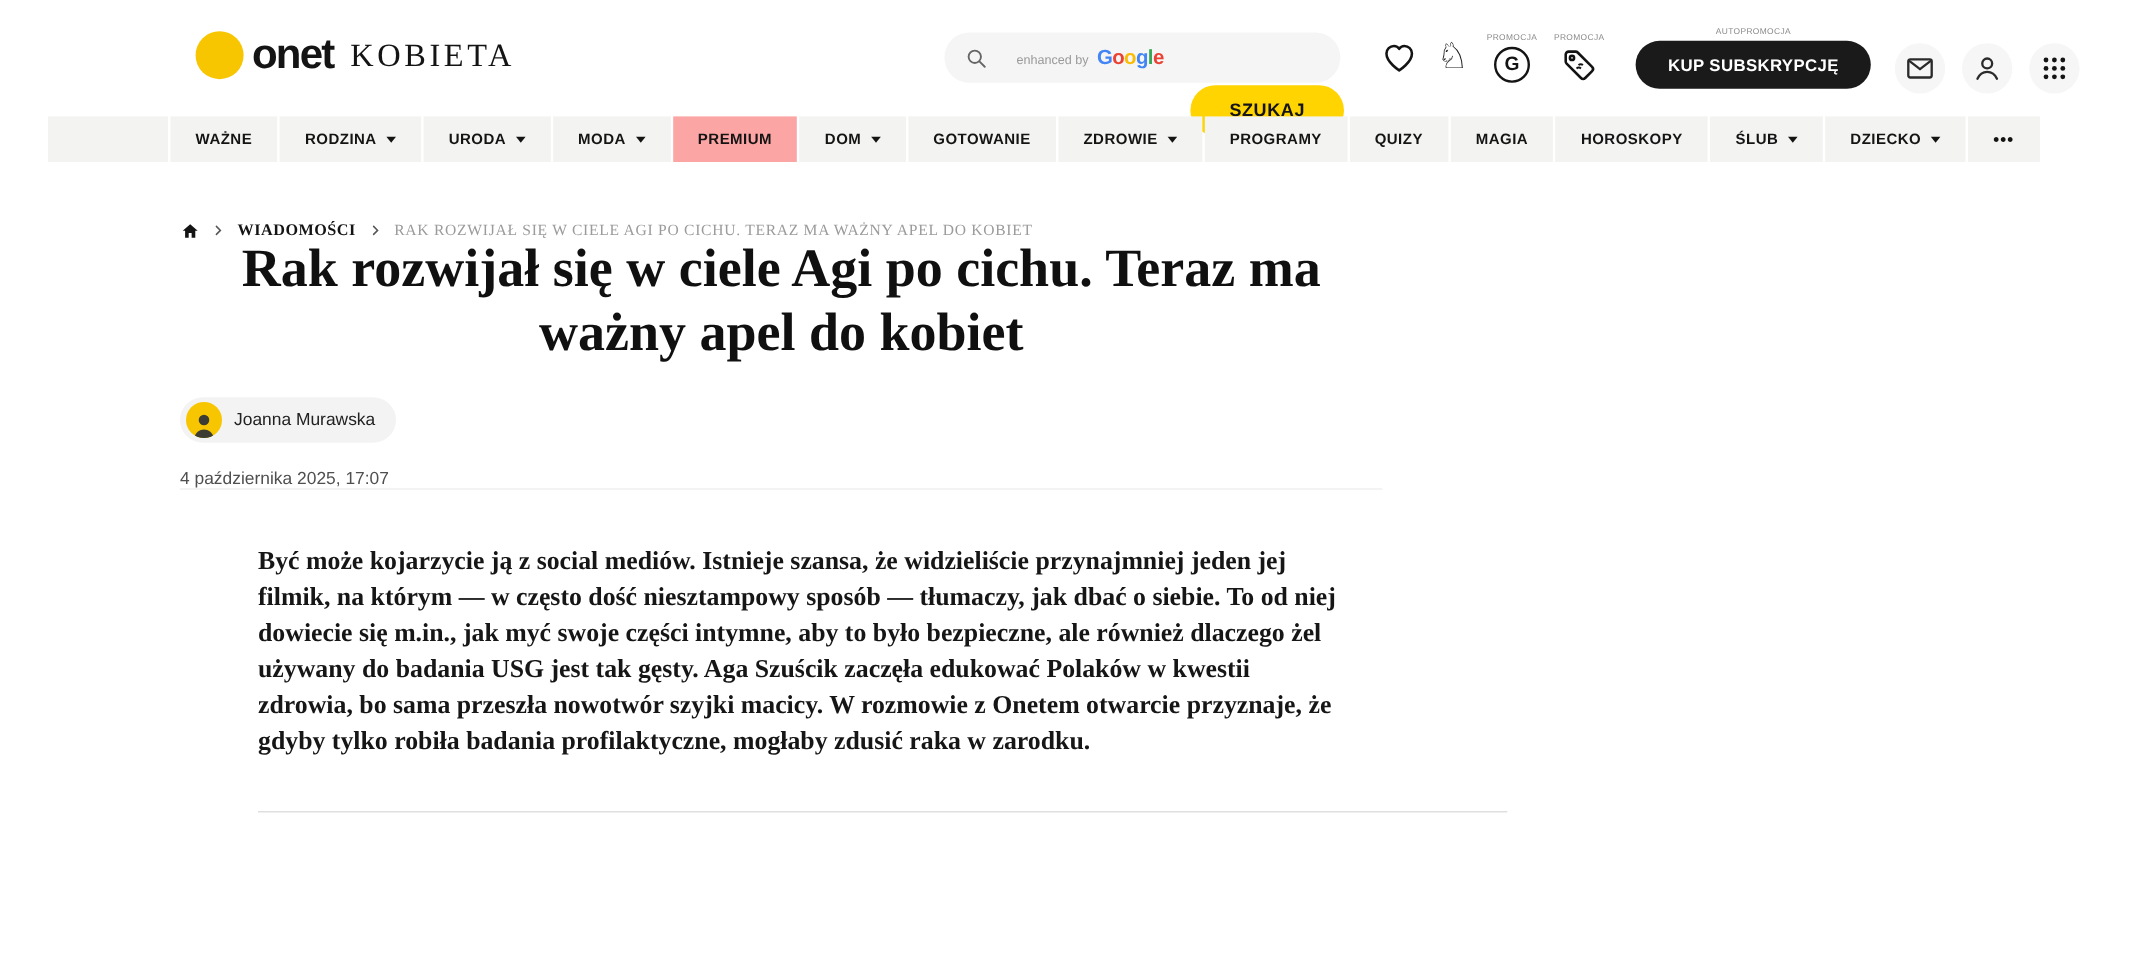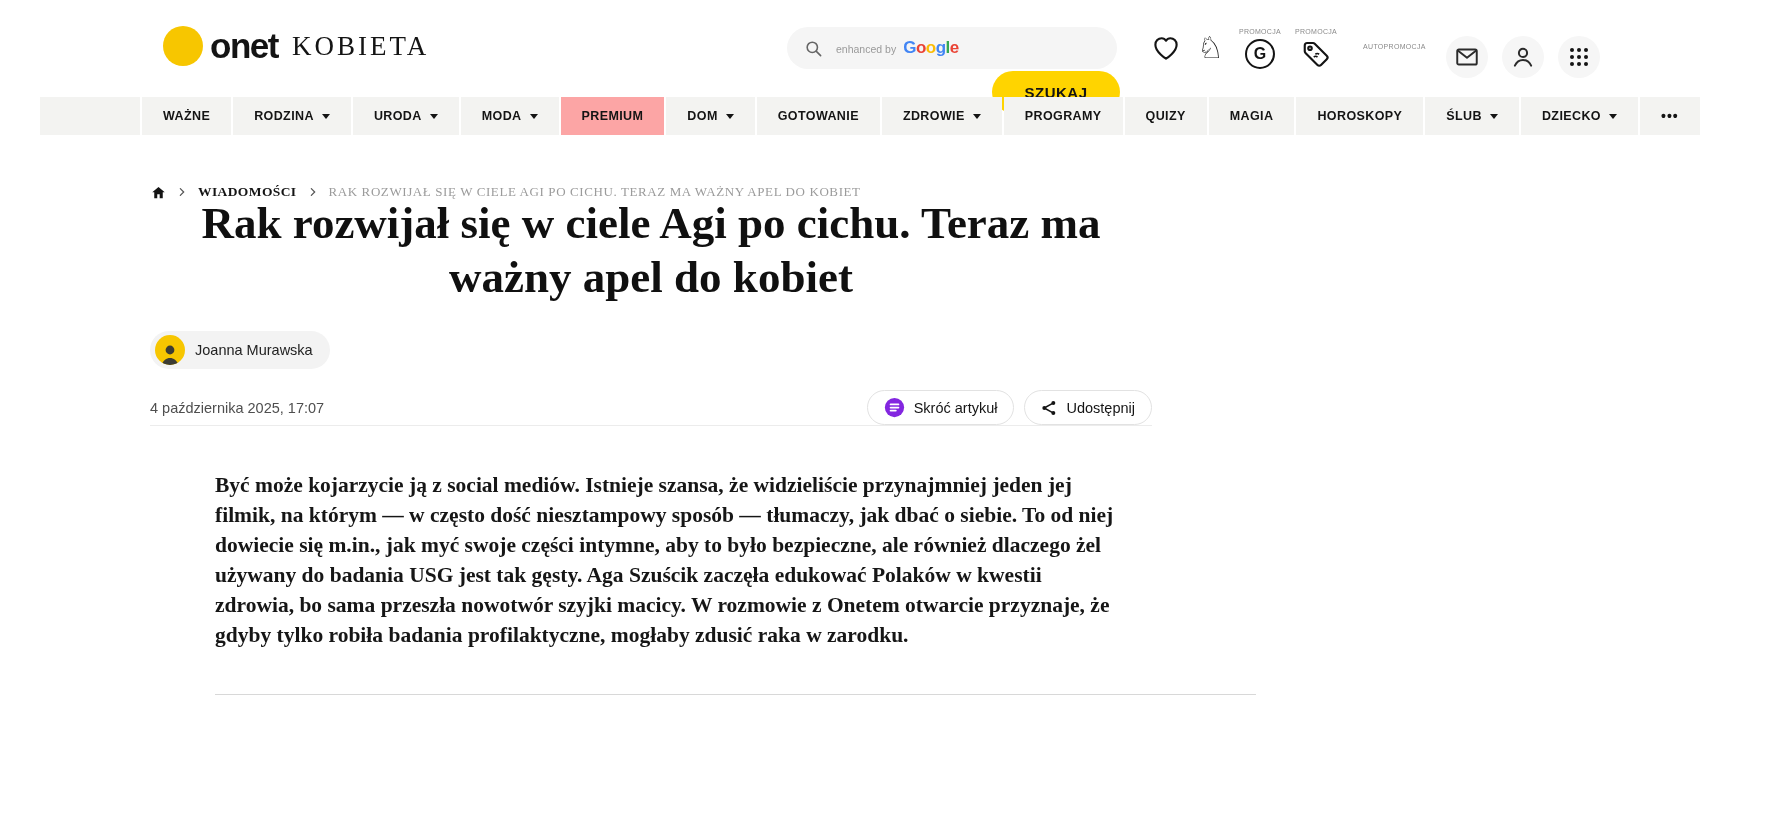--- a/index.html
+++ b/index.html
@@ -8,21 +8,21 @@
   .page { position:relative; width:1774px; height:815px; background:#fff; overflow:hidden; }
 
   
   .header { position:absolute; top:0; left:0; width:100%; height:97px; background:#fff; }
   .logo { position:absolute; left:163px; top:26px; display:flex; align-items:center; cursor:pointer; }
   .logo-circle { width:40px; height:40px; border-radius:50%; background:#f7c600; margin-right:7px; }
   .logo-onet { font-size:35px; font-weight:800; letter-spacing:-1.5px; color:#141414; }
   .logo-section { font-family:"Liberation Serif", serif; font-size:27px; letter-spacing:3px; margin-left:14px; color:#141414; }
 
   .search { position:absolute; left:787px; top:27px; width:330px; height:42px; background:#f5f5f5;
-            border-radius:21px; display:flex; align-items:center; padding-left:17px; cursor:text; }
+            border-radius:21px; display:flex; align-items:center; padding-left:17px; cursor:text;gap:11px; }
   .search svg { flex:0 0 auto; }
   .search-ph { display:flex; align-items:baseline; margin-left:13px; white-space:nowrap; }
   .ph-prefix { font-size:10.5px; color:#9a9a9a; margin-right:7px; }
   .g-letter { font-size:17px; font-weight:700; letter-spacing:-0.5px; }
   .g-blue { color:#4285F4; } .g-red { color:#EA4335; } .g-yellow { color:#FBBC05; } .g-green { color:#34A853; }
   .szukaj-btn { position:absolute; right:-3px; top:0; height:42px; width:128px; border:none; cursor:pointer;
                 border-radius:21px; background:#ffd400; font-family:"Liberation Sans", sans-serif;
                 font-size:15px; font-weight:700; letter-spacing:0.5px; color:#141414;margin-top:44px; }
 
   .header-icons { position:absolute; left:1143px; top:18px; display:flex; align-items:center; height:60px; }
@@ -123,20 +123,21 @@
       <div class="hicon p-tag">
         <span class="promo-label">PROMOCJA</span>
         <svg width="30" height="30" viewBox="0 0 24 24" fill="none" stroke="#141414" stroke-width="1.7" stroke-linejoin="round">
             <path d="M20.6 13.4L11 3.8C10.6 3.4 10.1 3.2 9.6 3.2H5C3.9 3.2 3 4.1 3 5.2V9.8C3 10.3 3.2 10.8 3.6 11.2L13.2 20.8C14 21.6 15.2 21.6 16 20.8L20.6 16.2C21.4 15.4 21.4 14.2 20.6 13.4Z"></path>
             <circle cx="7.2" cy="7.4" r="1.4"></circle>
             <path d="M11.5 12.2c1-.8 2-.8 3 0M10.2 14.4c1-.8 2-.8 3 0" stroke-width="1.3"></path>
           </svg>
       </div>
       <div class="kup-group">
         <span class="promo-label">AUTOPROMOCJA</span>
+        <button class="kup-btn">KUP SUBSKRYPCJĘ</button>
       </div>
       <div class="round-ic first">
         <svg width="26" height="26" viewBox="0 0 24 24" fill="none" stroke="#2b2b2b" stroke-width="1.8" stroke-linejoin="round">
             <rect x="3" y="5" width="18" height="14" rx="1.5"></rect>
             <path d="M3.5 6l8.5 6.6L20.5 6"></path>
           </svg>
       </div>
       <div class="round-ic">
         <svg width="26" height="26" viewBox="0 0 24 24" fill="none" stroke="#2b2b2b" stroke-width="1.8" stroke-linecap="round">
             <circle cx="12" cy="8.2" r="3.8"></circle>
@@ -239,40 +240,20 @@
               <circle cx="12" cy="9" r="4.4"></circle>
               <path d="M3.5 24c1.7-4.7 4.8-7 8.5-7s6.8 2.3 8.5 7z"></path>
             </svg>
         </span>
         <span class="author-name">Joanna Murawska</span>
       </span>
     </div>
 
     <div class="meta-row">
       <span class="pub-date">4 października 2025, 17:07</span>
-      <span class="action-btns">
-        <button class="pill-btn">
-          <svg width="21" height="21" viewBox="0 0 24 24">
-              <circle cx="12" cy="12" r="11" fill="#8326e0"></circle>
-              <rect x="6.5" y="7.5" width="11" height="2" rx="1" fill="#fff"></rect>
-              <rect x="6.5" y="11" width="11" height="2" rx="1" fill="#fff"></rect>
-              <rect x="6.5" y="14.5" width="8" height="2" rx="1" fill="#fff"></rect>
-            </svg>
-          <span>Skróć artykuł</span>
-        </button>
-        <button class="pill-btn">
-          <svg width="16" height="16" viewBox="0 0 24 24" fill="#141414">
-              <circle cx="18.5" cy="4.5" r="3"></circle>
-              <circle cx="5" cy="12" r="3"></circle>
-              <circle cx="18.5" cy="19.5" r="3"></circle>
-              <path d="M6.8 10.9l10-5.4M6.8 13.1l10 5.4" stroke="#141414" stroke-width="2.2"></path>
-            </svg>
-          <span>Udostępnij</span>
-        </button>
-      </span>
     </div>
 
     <p class="lead">Być może kojarzycie ją z social mediów. Istnieje szansa, że widzieliście przynajmniej jeden jej filmik, na którym — w często dość niesztampowy sposób — tłumaczy, jak dbać o siebie. To od niej dowiecie się m.in., jak myć swoje części intymne, aby to było bezpieczne, ale również dlaczego żel używany do badania USG jest tak gęsty. Aga Szuścik zaczęła edukować Polaków w kwestii zdrowia, bo sama przeszła nowotwór szyjki macicy. W rozmowie z Onetem otwarcie przyznaje, że gdyby tylko robiła badania profilaktyczne, mogłaby zdusić raka w zarodku.</p>
 
     <div class="bottom-divider"></div>
   </main>
 
 </div>
 
 </body></html>

